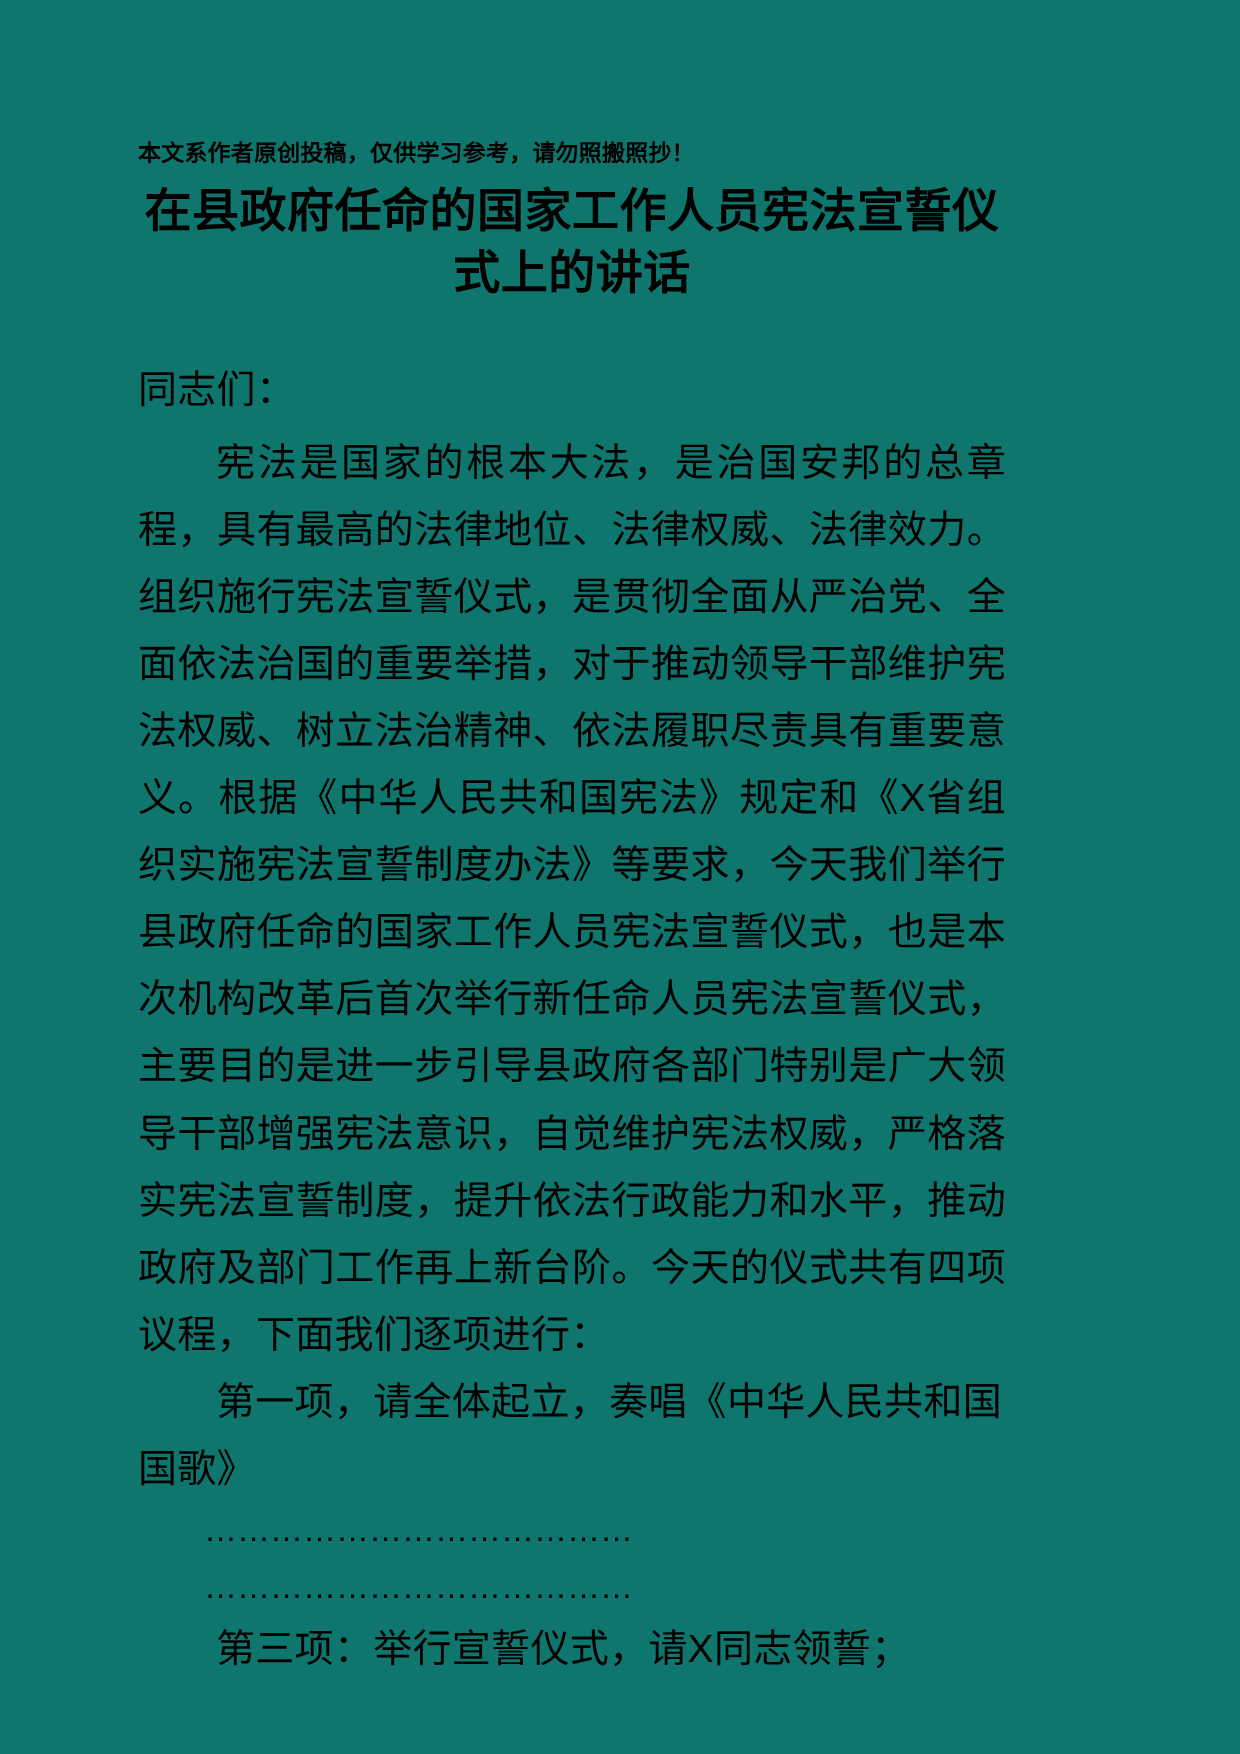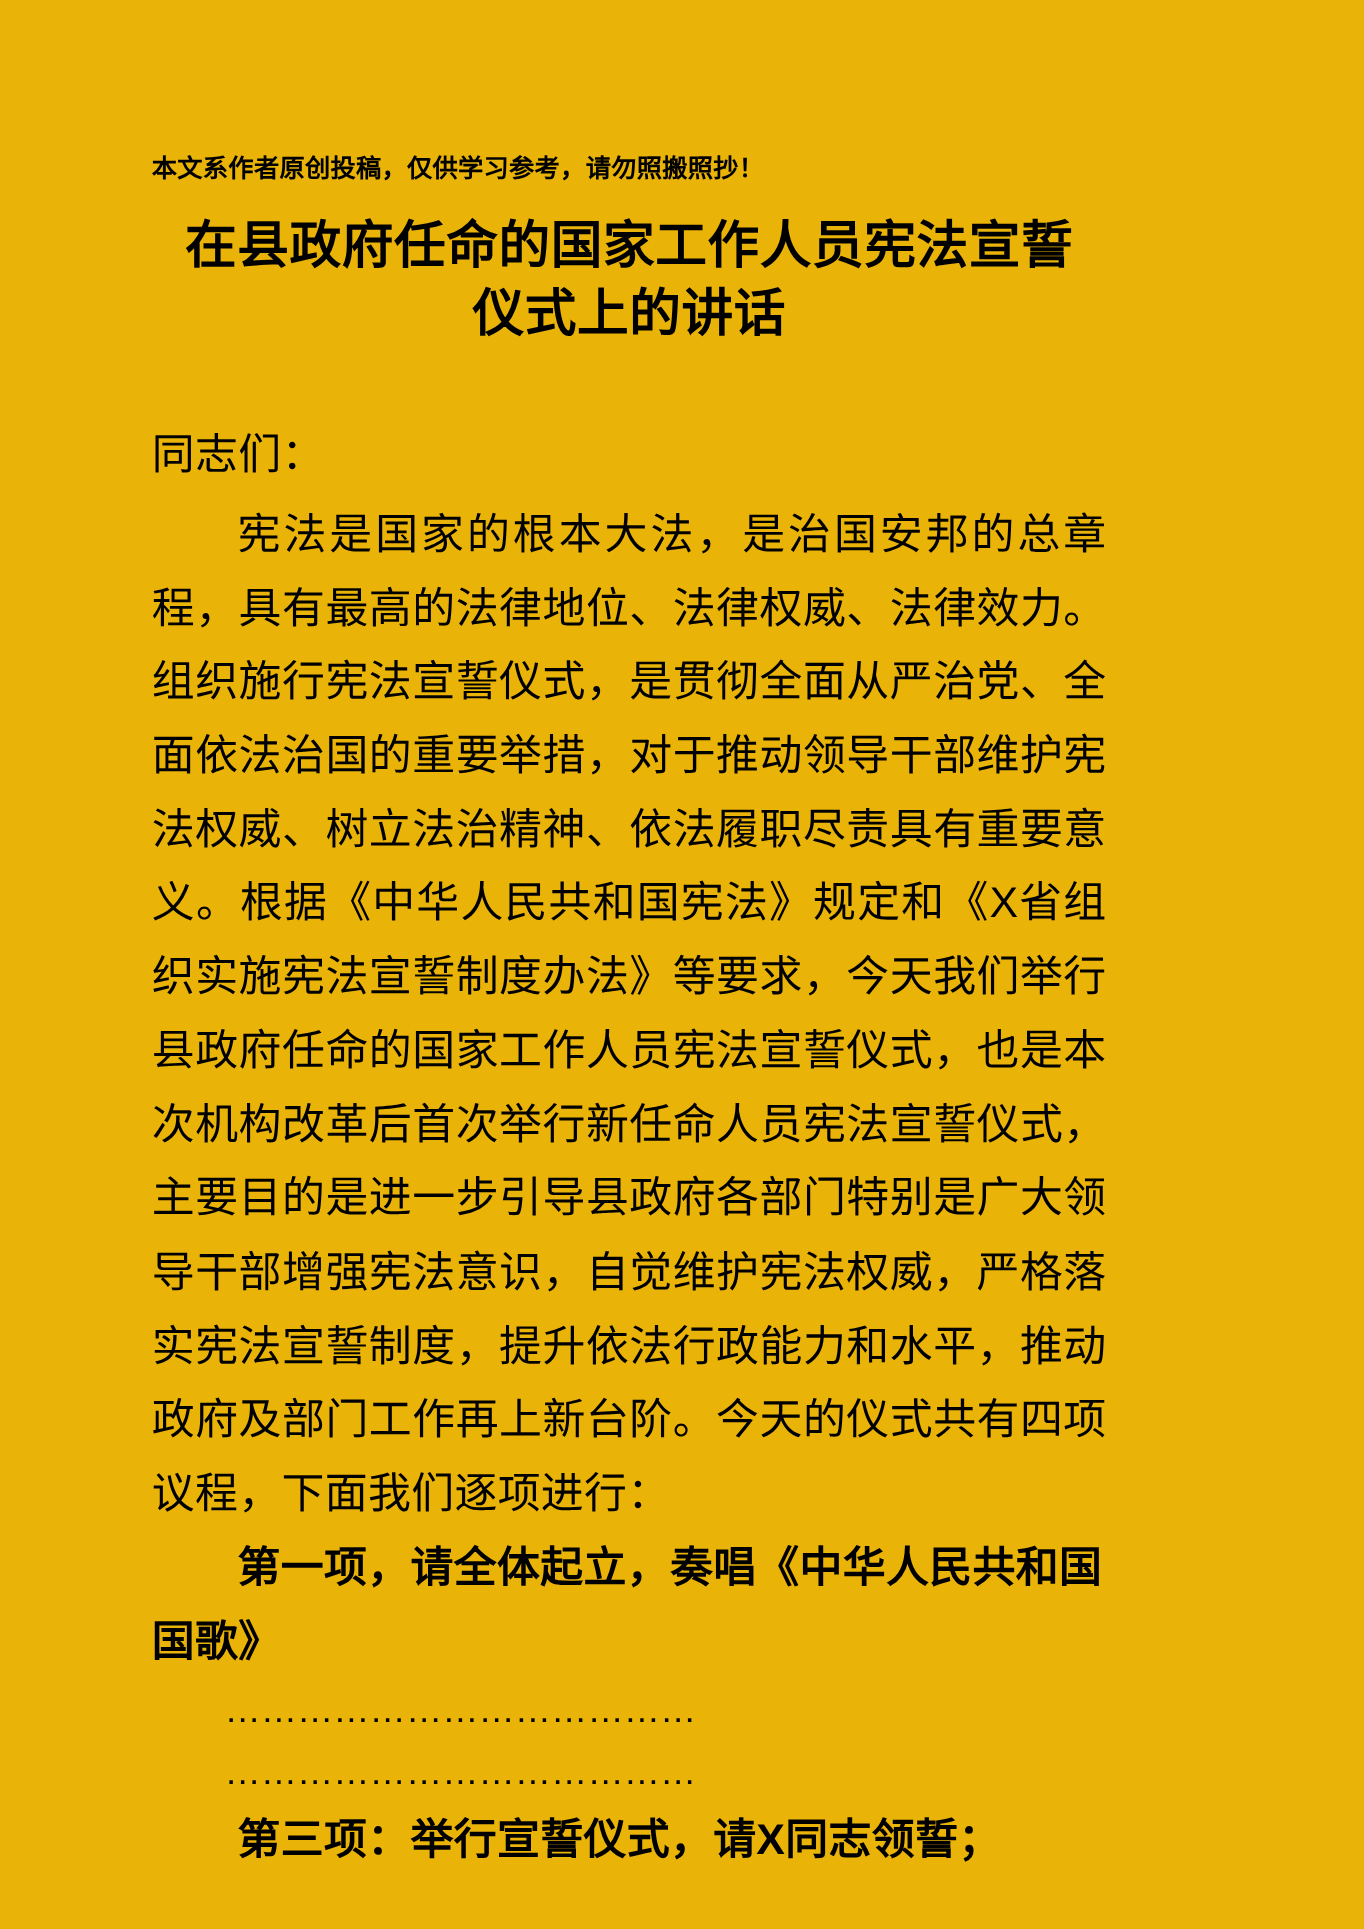--- a/index.html
+++ b/index.html
@@ -9,21 +9,21 @@
     background: #ffffff;
   }
   body {
     font-family: "Liberation Sans", "DejaVu Sans", sans-serif;
     color: #000000;
   }
   .page {
     position: relative;
     width: 1240px;
     height: 1754px;
-    background: #eab308;
+    background: #0f766e;
     box-sizing: border-box;
     overflow: hidden;
     margin: 0 auto;
   }
   .content {
     position: absolute;
     left: 138px;
     top: 0;
     width: 868px;
   }
@@ -37,21 +37,21 @@
     padding-top: 140px;
     text-align: left;
     white-space: nowrap;
   }
   
   .doc-title {
     font-size: 47px;
     font-weight: 700;
     line-height: 1.32;
     text-align: center;
-    margin: 12px;
+    margin: 0;
     padding-top: 12px;
     letter-spacing: 0.5px;
   }
   
   .title-gap {
     height: 52px;
   }
   
   .para {
     font-size: 39px;
@@ -64,21 +64,20 @@
   .para.salutation {
     text-align: left;
     margin-bottom: 6px;
   }
   .para.indent {
     text-indent: 2em;
   }
   .para.agenda {
     text-align: left;
     text-indent: 2em;
-    font-weight: bold;
   }
   .para.dots {
     text-align: left;
     text-indent: 2em;
     letter-spacing: 0px;
     font-size: 33px;
     line-height: 1.72;
   }
   .para.note {
     text-align: left;

